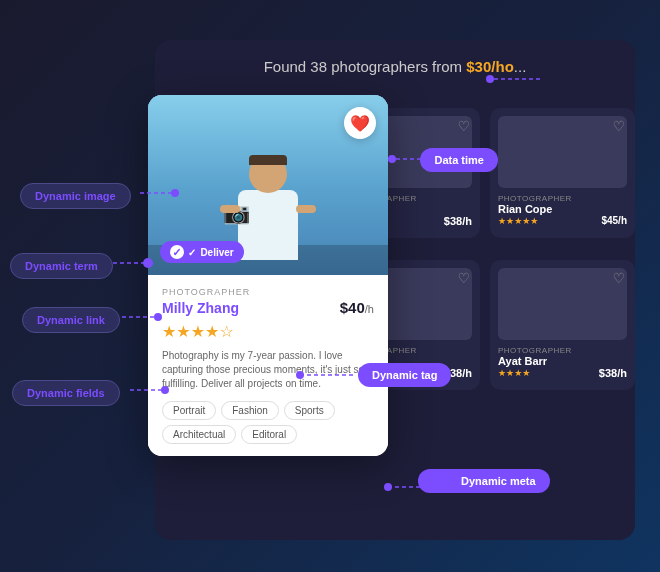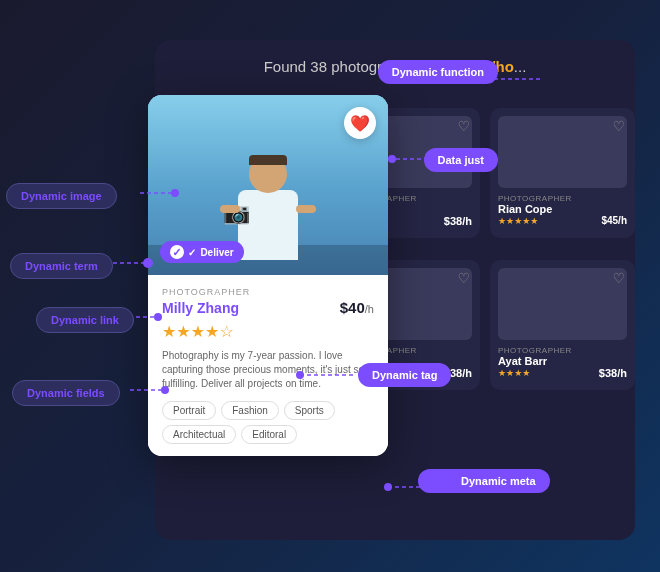--- a/index.html
+++ b/index.html
@@ -351,37 +351,34 @@
       <div class="tags">
         <span class="tag">Portrait</span>
         <span class="tag">Fashion</span>
         <span class="tag">Sports</span>
         <span class="tag">Architectual</span>
         <span class="tag">Editoral</span>
       </div>
     </div>
   </div>
 
-  <div class="label-badge purple" style="top: 60px; right: 162px;">
-    <span>Dynamic function</span>
-  </div>
 
   <div class="label-badge purple" style="top: 148px; right: 162px;">
-    <span>Data just</span>
-  </div>
-
-  <div class="label-badge" style="top: 183px; left: 6px;">
+    <span>Data time</span>
+  </div>
+
+  <div class="label-badge" style="top: 183px; left: 20px;">
     <span>Dynamic image</span>
   </div>
 
   <div class="label-badge" style="top: 253px; left: 10px; text-align: right;">
     <span>Dynamic term</span>
   </div>
 
-  <div class="label-badge" style="top: 307px; left: 36px;">
+  <div class="label-badge" style="top: 307px; left: 22px;">
     <span>Dynamic link</span>
   </div>
 
   <div class="label-badge" style="top: 380px; left: 12px;">
     <span>Dynamic fields</span>
   </div>
 
   <div class="label-badge purple" style="top: 363px; left: 358px; text-align: right;">
     <span>Dynamic tag</span>
   </div>

